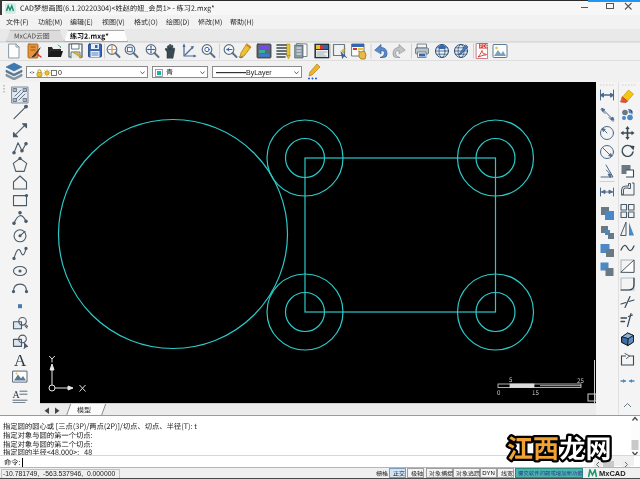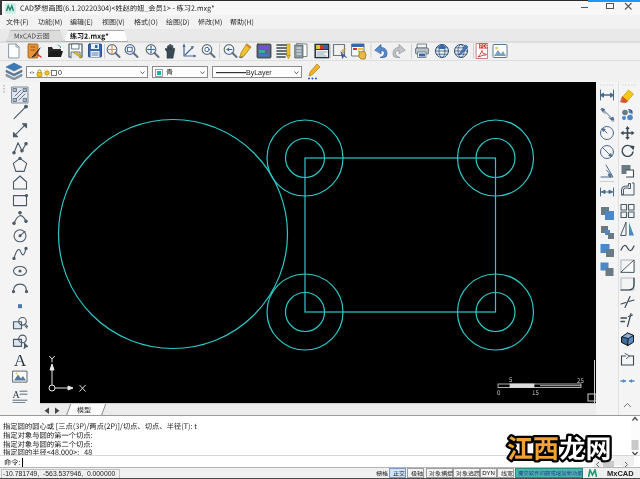--- a/index.html
+++ b/index.html
@@ -691,21 +691,21 @@
   </svg>
 <svg class="abs" style="left:499.5px;top:469.5px" width="15" height="9">
     <path d="M1.3 5.5 1.4 5.9C2 5.7 2.7 5.5 3.4 5.3L3.3 4.9C2.6 5.1 1.8 5.3 1.3 5.5ZM5.2 1.1C5.5 1.2 5.9 1.5 6.1 1.6L6.4 1.4C6.2 1.2 5.8 1 5.5 0.8ZM1.4 3.2C1.5 3.2 1.7 3.2 2.4 3.1C2.1 3.5 1.9 3.8 1.8 3.9C1.6 4.1 1.5 4.2 1.3 4.3C1.4 4.4 1.4 4.6 1.5 4.7C1.6 4.6 1.8 4.6 3.3 4.2C3.3 4.2 3.3 4 3.3 3.9L2.1 4.1C2.6 3.5 3 2.9 3.4 2.2L3 2C2.9 2.2 2.8 2.5 2.7 2.7L1.9 2.7C2.2 2.2 2.6 1.6 2.9 1L2.4 0.8C2.2 1.5 1.8 2.2 1.6 2.4C1.5 2.6 1.4 2.8 1.3 2.8C1.3 2.9 1.4 3.2 1.4 3.2ZM6.3 3.7C6.1 4.1 5.8 4.4 5.4 4.7C5.3 4.4 5.2 4 5.1 3.6L6.7 3.3L6.6 2.9L5.1 3.2C5 2.9 5 2.7 5 2.4L6.5 2.2L6.4 1.8L5 2C5 1.6 4.9 1.2 4.9 0.7H4.5C4.5 1.2 4.5 1.6 4.5 2L3.6 2.2L3.7 2.6L4.6 2.5C4.6 2.7 4.6 3 4.6 3.3L3.5 3.5L3.6 3.9L4.7 3.7C4.8 4.2 4.9 4.6 5 5C4.5 5.3 3.9 5.6 3.3 5.8C3.4 5.9 3.5 6 3.6 6.2C4.1 6 4.7 5.7 5.1 5.4C5.4 5.9 5.7 6.2 6.1 6.2C6.6 6.2 6.7 6 6.8 5.4C6.7 5.3 6.5 5.2 6.4 5.1C6.4 5.7 6.4 5.8 6.2 5.8C5.9 5.8 5.7 5.6 5.5 5.1C6 4.8 6.4 4.3 6.7 3.9Z M10.1 4.6V5.6C10.1 6.1 10.3 6.2 10.9 6.2C11 6.2 11.9 6.2 12 6.2C12.6 6.2 12.7 6 12.8 5.1C12.6 5 12.5 5 12.4 4.9C12.3 5.7 12.3 5.8 12 5.8C11.8 5.8 11.1 5.8 10.9 5.8C10.6 5.8 10.6 5.8 10.6 5.6V4.6ZM9.6 3.9V4.4C9.6 4.8 9.5 5.5 7.3 6C7.4 6.1 7.5 6.2 7.6 6.4C9.9 5.8 10.1 5 10.1 4.4V3.9ZM8.2 3.3V5.2H8.7V3.7H11.3V5.1H11.8V3.3ZM9.6 0.8C9.7 1 9.7 1.1 9.8 1.3H7.5V2.4H7.9V1.7H12.1V2.4H12.6V1.3H10.4C10.3 1.1 10.2 0.9 10.1 0.7ZM10.6 1.9V2.3H9.4V1.9H9V2.3H8V2.6H9V3.1H9.4V2.6H10.6V3.1H11V2.6H12V2.3H11V1.9Z" fill="#222"></path>
   </svg>
 <svg class="abs" style="left:516.5px;top:470.2px" width="67" height="9">
     <path d="M3.6 1.9H5.4V2.3H3.6ZM3.6 1.2H5.4V1.6H3.6ZM3.2 0.9V2.7H5.8V0.9ZM3.3 3.6C3.2 4.4 3 5.1 2.5 5.4C2.6 5.5 2.7 5.6 2.8 5.7C3.1 5.4 3.3 5.1 3.5 4.7C3.8 5.5 4.4 5.6 5.2 5.6H6.1C6.1 5.5 6.2 5.3 6.2 5.2C6.1 5.2 5.3 5.2 5.2 5.2C5 5.2 4.8 5.2 4.7 5.2V4.4H5.8V4H4.7V3.4H6.1V3H3V3.4H4.3V5.1C4 5 3.7 4.7 3.6 4.3C3.6 4.1 3.7 3.9 3.7 3.7ZM1.9 0.7V1.8H1.2V2.2H1.9V3.4C1.6 3.5 1.4 3.5 1.2 3.6L1.3 4L1.9 3.8V5.2C1.9 5.3 1.9 5.3 1.8 5.3C1.7 5.3 1.5 5.3 1.3 5.3C1.3 5.4 1.4 5.5 1.4 5.6C1.7 5.7 2 5.6 2.1 5.6C2.2 5.5 2.3 5.4 2.3 5.2V3.7L2.9 3.5L2.8 3.1L2.3 3.3V2.2H2.9V1.8H2.3V0.7Z M8.1 2C7.8 2.4 7.3 2.9 6.8 3.1C6.9 3.2 7 3.4 7.1 3.4C7.6 3.1 8.1 2.6 8.5 2.2ZM9.7 2.3C10.2 2.6 10.8 3.1 11.1 3.5L11.5 3.2C11.2 2.8 10.5 2.4 10.1 2ZM8.3 3 7.9 3.1C8.2 3.6 8.4 4.1 8.8 4.4C8.3 4.9 7.5 5.1 6.7 5.3C6.7 5.4 6.9 5.6 6.9 5.7C7.8 5.5 8.5 5.2 9.1 4.7C9.7 5.2 10.4 5.5 11.3 5.7C11.4 5.5 11.5 5.4 11.6 5.3C10.7 5.1 10 4.9 9.4 4.4C9.8 4.1 10.1 3.6 10.3 3.1L9.9 2.9C9.7 3.4 9.5 3.8 9.1 4.2C8.8 3.8 8.5 3.4 8.3 3ZM8.7 0.8C8.8 1 8.9 1.3 9 1.5H6.8V1.9H11.4V1.5H9.2L9.4 1.4C9.4 1.2 9.2 0.9 9 0.7Z M15 0.7C14.9 1.6 14.7 2.3 14.3 2.9C14.4 2.9 14.6 3 14.6 3.1C14.8 2.8 15 2.4 15.1 1.9H16.5C16.5 2.3 16.4 2.7 16.3 3L16.6 3.1C16.7 2.7 16.9 2.1 17 1.6L16.7 1.5L16.7 1.5H15.2C15.3 1.3 15.3 1 15.4 0.8ZM15.4 2.4V2.7C15.4 3.4 15.3 4.6 14.1 5.4C14.3 5.5 14.4 5.6 14.5 5.7C15.1 5.2 15.5 4.6 15.6 4C15.8 4.8 16.2 5.4 16.7 5.7C16.8 5.6 16.9 5.4 17 5.3C16.3 5 16 4.1 15.8 3.2C15.8 3 15.8 2.8 15.8 2.7V2.4ZM12.3 3.5C12.4 3.4 12.5 3.4 12.7 3.4H13.3V4.2L12 4.3L12.1 4.8L13.3 4.6V5.7H13.7V4.5L14.4 4.4L14.4 4L13.7 4.1V3.4H14.3V3H13.7V2.2H13.3V3H12.7C12.9 2.6 13.1 2.2 13.2 1.7H14.4V1.4H13.3C13.4 1.2 13.5 1 13.5 0.8L13.1 0.7C13.1 0.9 13 1.1 12.9 1.4H12.1V1.7H12.8C12.7 2.2 12.5 2.5 12.5 2.7C12.4 2.9 12.3 3.1 12.2 3.1C12.2 3.2 12.3 3.4 12.3 3.5Z M18.9 3.4V3.8H20.5V5.7H20.9V3.8H22.3V3.4H20.9V2.2H22.1V1.8H20.9V0.8H20.5V1.8H19.7C19.8 1.6 19.9 1.3 19.9 1.1L19.5 1C19.4 1.7 19.2 2.4 18.9 2.8C19 2.9 19.1 3 19.2 3C19.4 2.8 19.5 2.5 19.6 2.2H20.5V3.4ZM18.6 0.7C18.4 1.6 17.9 2.4 17.4 2.9C17.4 3 17.6 3.2 17.6 3.3C17.8 3.1 17.9 2.9 18.1 2.7V5.7H18.5V2C18.7 1.7 18.9 1.3 19 0.9Z M23.1 1.9V5.7H23.5V1.9ZM23.2 1C23.4 1.3 23.8 1.7 24 1.9L24.3 1.7C24.1 1.4 23.7 1.1 23.5 0.8ZM24.5 1V1.4H27.1V5.1C27.1 5.2 27.1 5.2 27 5.2C26.9 5.2 26.6 5.3 26.2 5.2C26.3 5.3 26.3 5.5 26.4 5.6C26.8 5.6 27.1 5.6 27.3 5.6C27.4 5.5 27.5 5.4 27.5 5.1V1ZM24.3 2.4V4.7H24.7V4.3H26.2V2.4ZM24.7 2.7H25.8V4H24.7Z M29 1.9H30.1V2.3H29ZM29 1.2H30.1V1.6H29ZM28.6 0.9V2.6H30.4V0.9ZM31.8 2.4C31.7 3.8 31.6 4.5 30.5 4.8C30.5 4.9 30.6 5 30.7 5.1C31.9 4.7 32.1 3.9 32.1 2.4ZM31.9 4.2C32.3 4.5 32.7 4.8 32.9 5.1L33.2 4.8C32.9 4.6 32.5 4.3 32.2 4ZM28.7 3.6C28.6 4.4 28.5 5.1 28.2 5.5C28.3 5.5 28.4 5.6 28.5 5.7C28.7 5.4 28.8 5.1 28.9 4.7C29.4 5.4 30.2 5.6 31.3 5.6H33.1C33.1 5.5 33.1 5.3 33.2 5.2C32.9 5.2 31.6 5.2 31.3 5.2C30.7 5.2 30.1 5.2 29.7 5V4.2H30.6V3.9H29.7V3.4H30.7V3H28.3V3.4H29.4V4.8C29.2 4.7 29.1 4.5 29 4.3C29 4.1 29 3.9 29 3.6ZM30.9 1.8V4.1H31.3V2.1H32.5V4.1H32.9V1.8H31.9C31.9 1.7 32 1.5 32.1 1.3H33.2V1H30.7V1.3H31.7C31.6 1.5 31.6 1.7 31.5 1.8Z M37.1 1C37.5 1.1 37.9 1.4 38.1 1.6L38.3 1.3C38.1 1.1 37.7 0.9 37.4 0.7ZM33.7 4.9 33.8 5.3C34.4 5.2 35.3 5 36.2 4.8L36.1 4.4C35.2 4.6 34.3 4.8 33.7 4.9ZM34.5 2.8H35.6V3.8H34.5ZM34.1 2.5V4.1H35.9V2.5ZM33.8 1.6V2H36.4C36.5 2.9 36.6 3.7 36.8 4.3C36.5 4.7 36 5.1 35.5 5.4C35.6 5.4 35.8 5.6 35.8 5.7C36.3 5.4 36.6 5.1 37 4.7C37.2 5.3 37.5 5.7 38 5.7C38.4 5.7 38.5 5.4 38.6 4.5C38.5 4.4 38.3 4.4 38.2 4.3C38.2 5 38.1 5.3 38 5.3C37.7 5.3 37.5 4.9 37.3 4.4C37.7 3.8 38 3.2 38.2 2.5L37.8 2.4C37.7 2.9 37.4 3.4 37.1 3.9C37 3.3 36.9 2.7 36.9 2H38.5V1.6H36.8C36.8 1.3 36.8 1 36.8 0.7H36.4C36.4 1 36.4 1.3 36.4 1.6Z M41.3 2C41.5 2.3 41.6 2.6 41.7 2.8L41.9 2.7C41.9 2.5 41.7 2.2 41.5 1.9ZM43 1.9C42.9 2.2 42.7 2.5 42.5 2.7L42.7 2.8C42.9 2.6 43.1 2.3 43.2 2.1ZM39 4.6 39.2 5C39.6 4.8 40.1 4.6 40.7 4.4L40.6 4L40 4.2V2.4H40.6V2H40V0.8H39.7V2H39.1V2.4H39.7V4.3ZM41.2 0.9C41.3 1.1 41.5 1.3 41.6 1.5L41.9 1.3C41.8 1.2 41.7 0.9 41.5 0.7ZM40.8 1.5V3.3H43.7V1.5H43C43.1 1.3 43.3 1.1 43.4 0.9L43 0.7C42.9 0.9 42.7 1.3 42.5 1.5ZM41.1 1.8H42.1V3H41.1ZM42.4 1.8H43.3V3H42.4ZM41.5 4.7H43.1V5.1H41.5ZM41.5 4.4V3.9H43.1V4.4ZM41.1 3.6V5.7H41.5V5.4H43.1V5.7H43.4V3.6Z M47.3 1.4V5.6H47.7V5.2H48.7V5.6H49.1V1.4ZM47.7 4.8V1.8H48.7V4.8ZM45.3 0.8 45.2 1.7H44.5V2.1H45.2C45.2 3.5 45 4.7 44.4 5.4C44.5 5.5 44.6 5.6 44.7 5.7C45.4 4.9 45.6 3.6 45.6 2.1H46.5C46.4 4.2 46.4 5 46.2 5.1C46.2 5.2 46.1 5.2 46.1 5.2C46 5.2 45.7 5.2 45.5 5.2C45.5 5.3 45.6 5.5 45.6 5.6C45.8 5.6 46.1 5.6 46.2 5.6C46.4 5.6 46.5 5.5 46.6 5.4C46.8 5.1 46.8 4.4 46.8 1.9C46.8 1.9 46.8 1.7 46.8 1.7H45.6L45.7 0.8Z M51.5 4.1C51.7 4.4 51.9 4.7 52 5L52.3 4.8C52.2 4.6 52 4.2 51.8 4ZM50.3 4C50.2 4.3 50 4.6 49.8 4.9C49.9 4.9 50 5 50.1 5.1C50.3 4.8 50.5 4.4 50.7 4.1ZM52.6 1.2V3.1C52.6 3.8 52.5 4.7 52.1 5.4C52.2 5.4 52.3 5.6 52.4 5.6C52.9 4.9 53 3.9 53 3.1V2.9H53.8V5.7H54.2V2.9H54.8V2.5H53V1.5C53.5 1.4 54.2 1.3 54.6 1.1L54.3 0.8C53.9 1 53.2 1.1 52.6 1.2ZM50.8 0.8C50.8 0.9 50.9 1.1 51 1.3H49.9V1.6H52.3V1.3H51.4C51.3 1.1 51.2 0.9 51.1 0.7ZM51.6 1.7C51.6 1.9 51.4 2.3 51.3 2.5H49.8V2.9H51V3.4H49.9V3.8H51V5.2C51 5.2 50.9 5.2 50.9 5.2C50.8 5.2 50.7 5.2 50.5 5.2C50.5 5.3 50.6 5.5 50.6 5.6C50.9 5.6 51 5.6 51.2 5.5C51.3 5.4 51.3 5.3 51.3 5.2V3.8H52.3V3.4H51.3V2.9H52.4V2.5H51.7C51.8 2.3 51.9 2 52 1.7ZM50.3 1.7C50.4 2 50.5 2.3 50.5 2.5L50.8 2.4C50.8 2.2 50.7 1.9 50.6 1.7Z M55.2 4.3 55.3 4.7C55.9 4.5 56.7 4.3 57.4 4.1L57.3 3.7L56.5 3.9V1.7H57.3V1.4H55.3V1.7H56.1V4.1C55.7 4.1 55.4 4.2 55.2 4.3ZM58.2 0.8C58.2 1.2 58.2 1.6 58.2 2H57.3V2.3H58.2C58.1 3.7 57.8 4.7 56.7 5.4C56.8 5.4 56.9 5.6 56.9 5.7C58.2 5 58.5 3.8 58.6 2.3H59.7C59.6 4.3 59.5 5 59.3 5.2C59.3 5.2 59.2 5.3 59.1 5.3C59 5.3 58.7 5.2 58.4 5.2C58.4 5.3 58.5 5.5 58.5 5.6C58.8 5.6 59.1 5.6 59.3 5.6C59.5 5.6 59.6 5.6 59.7 5.4C59.9 5.2 60 4.4 60.1 2.2C60.1 2.1 60.1 2 60.1 2H58.6C58.6 1.6 58.6 1.2 58.6 0.8Z M62.5 3V3.4H61.3V3ZM60.9 2.6V5.7H61.3V4.6H62.5V5.2C62.5 5.3 62.5 5.3 62.4 5.3C62.3 5.3 62.1 5.3 61.8 5.3C61.9 5.4 61.9 5.6 62 5.7C62.3 5.7 62.5 5.7 62.7 5.6C62.8 5.5 62.9 5.4 62.9 5.2V2.6ZM61.3 3.8H62.5V4.3H61.3ZM65 1.1C64.7 1.3 64.2 1.5 63.8 1.6V0.7H63.4V2.5C63.4 3 63.5 3.1 64 3.1C64.1 3.1 64.8 3.1 65 3.1C65.4 3.1 65.5 2.9 65.6 2.2C65.4 2.2 65.3 2.2 65.2 2.1C65.2 2.6 65.1 2.7 64.9 2.7C64.8 2.7 64.2 2.7 64.1 2.7C63.8 2.7 63.8 2.7 63.8 2.5V2C64.3 1.8 64.9 1.6 65.3 1.4ZM65.1 3.5C64.8 3.7 64.3 3.9 63.8 4.1V3.2H63.4V5.1C63.4 5.5 63.5 5.6 64 5.6C64.2 5.6 64.9 5.6 65 5.6C65.4 5.6 65.6 5.4 65.6 4.7C65.5 4.7 65.3 4.6 65.2 4.6C65.2 5.2 65.2 5.3 65 5.3C64.8 5.3 64.2 5.3 64.1 5.3C63.8 5.3 63.8 5.2 63.8 5.1V4.4C64.3 4.3 64.9 4.1 65.4 3.8ZM60.9 2.3C61 2.2 61.2 2.2 62.6 2.1C62.7 2.2 62.7 2.3 62.8 2.4L63.1 2.2C63 1.9 62.7 1.4 62.4 1L62.1 1.2C62.2 1.4 62.4 1.6 62.5 1.8L61.3 1.8C61.5 1.6 61.8 1.2 61.9 0.8L61.5 0.7C61.4 1.1 61.1 1.6 61 1.7C60.9 1.8 60.8 1.9 60.7 1.9C60.8 2 60.8 2.2 60.9 2.3Z" fill="#283593"></path>
   </svg>
 <svg class="abs" style="left:588px;top:469px" width="9" height="9" viewBox="0 0 9 9">
     <path d="M0.5 8 L2 1 L4.5 6 L7 1 L8.5 8" stroke="#1d9a6e" stroke-width="1.6" fill="none"></path>
   </svg>
-<span class="abs" style="left:599px;top:469px;font-size:7.5px;color:#222;font-weight:bold;margin-left:8px;">MxCAD</span>
+<span class="abs" style="left:599px;top:469px;font-size:7.5px;color:#222;font-weight:bold;">MxCAD</span>
 <svg class="abs" style="left:504px;top:431.5px" width="122" height="34">
     <g stroke="#000" stroke-width="4.6" stroke-linejoin="round" paint-order="stroke">
       <path d="M5.4 6.5C6.9 7.4 9.1 8.7 10.1 9.6L12 7.1C10.9 6.3 8.7 5.1 7.3 4.3ZM3.9 13.7C5.5 14.5 7.7 15.7 8.8 16.5L10.5 13.9C9.4 13.2 7.1 12.1 5.6 11.4ZM4.8 25.9 7.4 28C9 25.5 10.7 22.5 12 19.8L9.8 17.7C8.2 20.7 6.2 24 4.8 25.9ZM11.1 23.6V26.8H28.2V23.6H21.2V9.2H27V6.1H12.5V9.2H17.8V23.6Z M30.3 5.3V8.3H37.7V11.2H31.6V28.2H34.6V26.8H49.6V28.2H52.7V11.2H46.2V8.3H53.6V5.3ZM34.6 23.9V20C35 20.5 35.4 21 35.7 21.3C39.3 19.7 40.3 16.8 40.5 14H43.3V16.8C43.3 19.8 43.8 20.6 46.6 20.6C47.1 20.6 48.8 20.6 49.4 20.6H49.6V23.9ZM34.6 18.7V14H37.7C37.6 15.8 37 17.5 34.6 18.7ZM40.5 11.2V8.3H43.3V11.2ZM46.2 14H49.6V17.7C49.5 17.7 49.3 17.8 49.1 17.8C48.7 17.8 47.3 17.8 47 17.8C46.3 17.8 46.2 17.7 46.2 16.8Z" fill="#f2a233"></path>
       <path d="M76.5 13.6C75.4 15.8 73.9 17.7 72.1 19.5V12.6H80.3V9.7H67.1C67.3 7.9 67.4 6 67.5 4L64.3 3.9C64.2 6 64.1 7.9 63.9 9.7H56.7V12.6H63.6C62.6 18.5 60.6 22.8 56.1 25.4C56.9 26 58.2 27.4 58.5 28.1C63.5 24.7 65.7 19.7 66.8 12.6H68.9V22.2C67.3 23.3 65.5 24.3 63.7 25.1C64.5 25.8 65.4 26.9 65.8 27.6C67 27 68.1 26.4 69.2 25.7C69.5 27.2 70.6 27.8 72.9 27.8C73.6 27.8 76.3 27.8 77 27.8C79.6 27.8 80.4 26.7 80.8 23.1C79.9 22.9 78.6 22.4 78 21.9C77.8 24.4 77.6 24.9 76.7 24.9C76.1 24.9 73.9 24.9 73.4 24.9C72.3 24.9 72.1 24.8 72.1 23.6V23.5C75 21.1 77.5 18.2 79.4 14.8ZM70.5 5.9C72 7 74.1 8.7 75.1 9.7L77.3 7.8C76.2 6.8 74.1 5.3 72.6 4.2Z M89.8 17.1C89 19.4 88 21.5 86.6 23V13.3C87.7 14.5 88.8 15.8 89.8 17.1ZM83.5 5.4V28.3H86.6V23.9C87.3 24.4 88.1 24.9 88.4 25.2C89.8 23.7 90.9 21.9 91.8 19.7C92.3 20.5 92.9 21.2 93.3 21.9L95.1 19.7C94.5 18.8 93.7 17.7 92.8 16.6C93.4 14.5 93.8 12.2 94.1 9.7L91.4 9.4C91.2 11 90.9 12.5 90.6 14C89.8 13 88.9 12 88.1 11.2L86.6 12.8V8.3H102.4V24.5C102.4 25 102.2 25.2 101.7 25.2C101.2 25.2 99.2 25.2 97.6 25.1C98.1 25.9 98.6 27.4 98.8 28.3C101.3 28.3 102.9 28.2 104 27.7C105.2 27.2 105.5 26.3 105.5 24.6V5.4ZM93.7 13C94.8 14.2 96 15.6 97 17C96.1 19.8 94.8 22.2 93 23.8C93.7 24.2 94.9 25.1 95.4 25.5C96.8 24 98 22 98.9 19.8C99.5 20.8 100 21.7 100.3 22.5L102.4 20.6C101.9 19.4 101 18 100 16.6C100.5 14.5 100.9 12.2 101.3 9.8L98.5 9.5C98.3 11 98.1 12.4 97.8 13.8C97.1 12.9 96.3 12.1 95.6 11.3Z" fill="#ffffff"></path>
     </g>
   </svg>
 <svg class="abs" style="left:507.5px;top:376.3px" width="6" height="10">
     <path d="M2.6 6C3.4 6 4.1 5.5 4.1 4.5C4.1 3.5 3.5 3 2.7 3C2.5 3 2.3 3.1 2.1 3.2L2.2 1.9H3.9V1.4H1.7L1.5 3.5L1.8 3.7C2.1 3.6 2.3 3.5 2.6 3.5C3.2 3.5 3.5 3.8 3.5 4.5C3.5 5.2 3.1 5.6 2.6 5.6C2 5.6 1.7 5.3 1.5 5.1L1.2 5.4C1.5 5.7 1.9 6 2.6 6Z" fill="#d8d8d8"></path>
   </svg>
 <svg class="abs" style="left:575.5px;top:376.6px" width="9" height="10">

